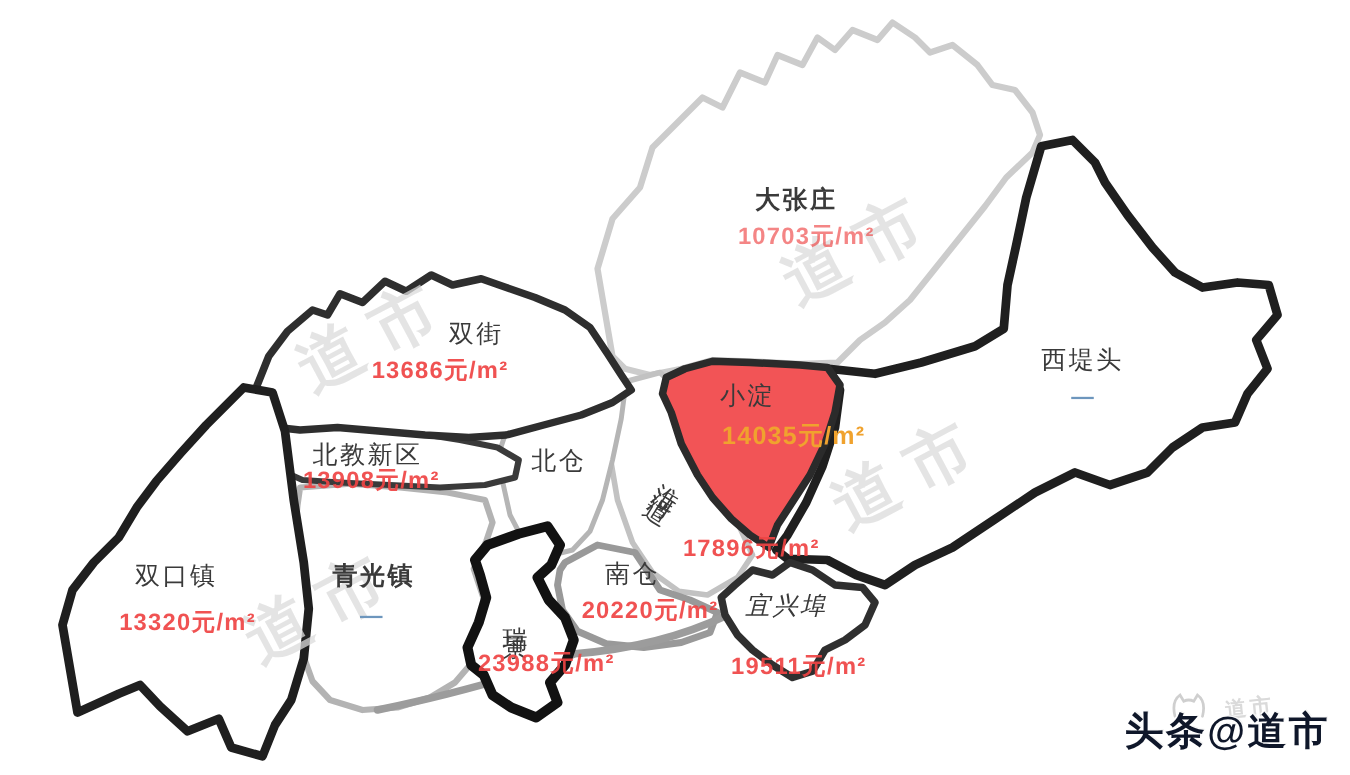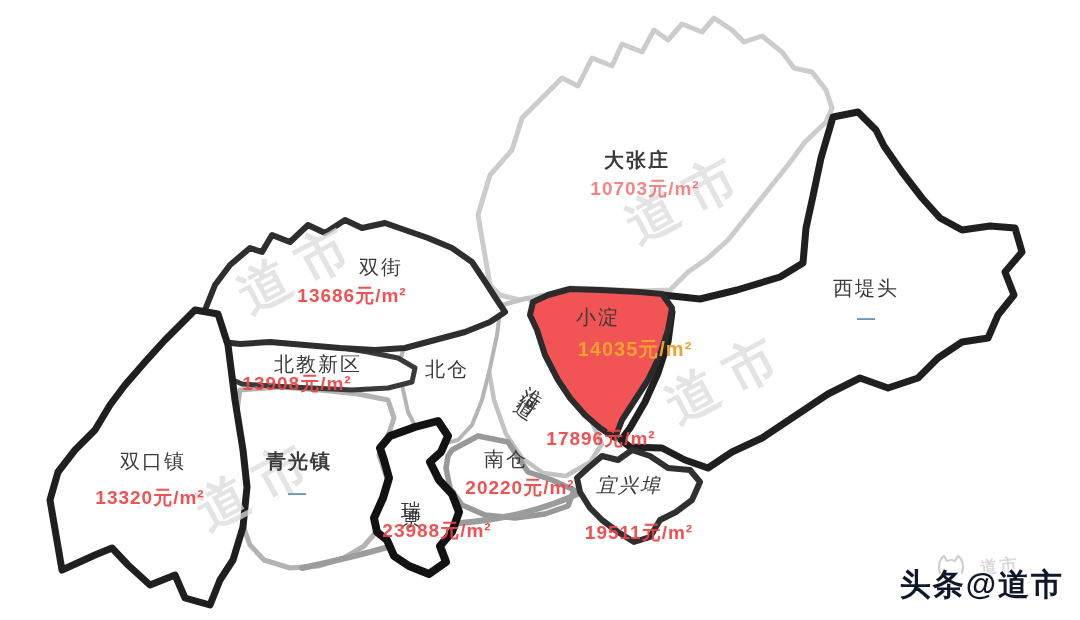--- a/index.html
+++ b/index.html
@@ -60,29 +60,29 @@
 
   <div class="label name" style="left:365px;top:267px;margin-left:16px;">双街</div>
   <div class="label price" style="left:352px;top:296px;">13686元/m²</div>
 
   <div class="label name" style="left:866px;top:288px;">西堤头</div>
   <div class="label dash" style="left:866px;top:318px;">—</div>
 
   <div class="label name" style="left:598px;top:317px;">小淀</div>
   <div class="label price hot" style="left:610px;top:349px;">14035元/m²</div>
 
-  <div class="label name" style="left:318px;top:364px;">北教新区</div>
+  <div class="label name" style="left:294px;top:364px;">北教新区</div>
   <div class="label price" style="left:297px;top:384px;">13908元/m²</div>
 
   <div class="label name" style="left:447px;top:369px;">北仓</div>
 
   <div class="label name vert tilt" style="left:541px;top:385px;">淮河道</div>
   <div class="label price" style="left:601px;top:439px;">17896元/m²</div>
 
-  <div class="label name" style="left:141px;top:461px;margin-left:12px;">双口镇</div>
+  <div class="label name" style="left:141px;top:461px;">双口镇</div>
   <div class="label price" style="left:150px;top:498px;">13320元/m²</div>
 
   <div class="label name" style="left:299px;top:461px;font-weight:bold;">青光镇</div>
   <div class="label dash" style="left:297px;top:493px;">—</div>
 
   <div class="label name vert" style="left:412px;top:492px;">瑞景</div>
   <div class="label price" style="left:437px;top:531px;text-align:right;">23988元/m²</div>
 
   <div class="label name" style="left:506px;top:459px;">南仓</div>
   <div class="label price" style="left:520px;top:488px;">20220元/m²</div>

